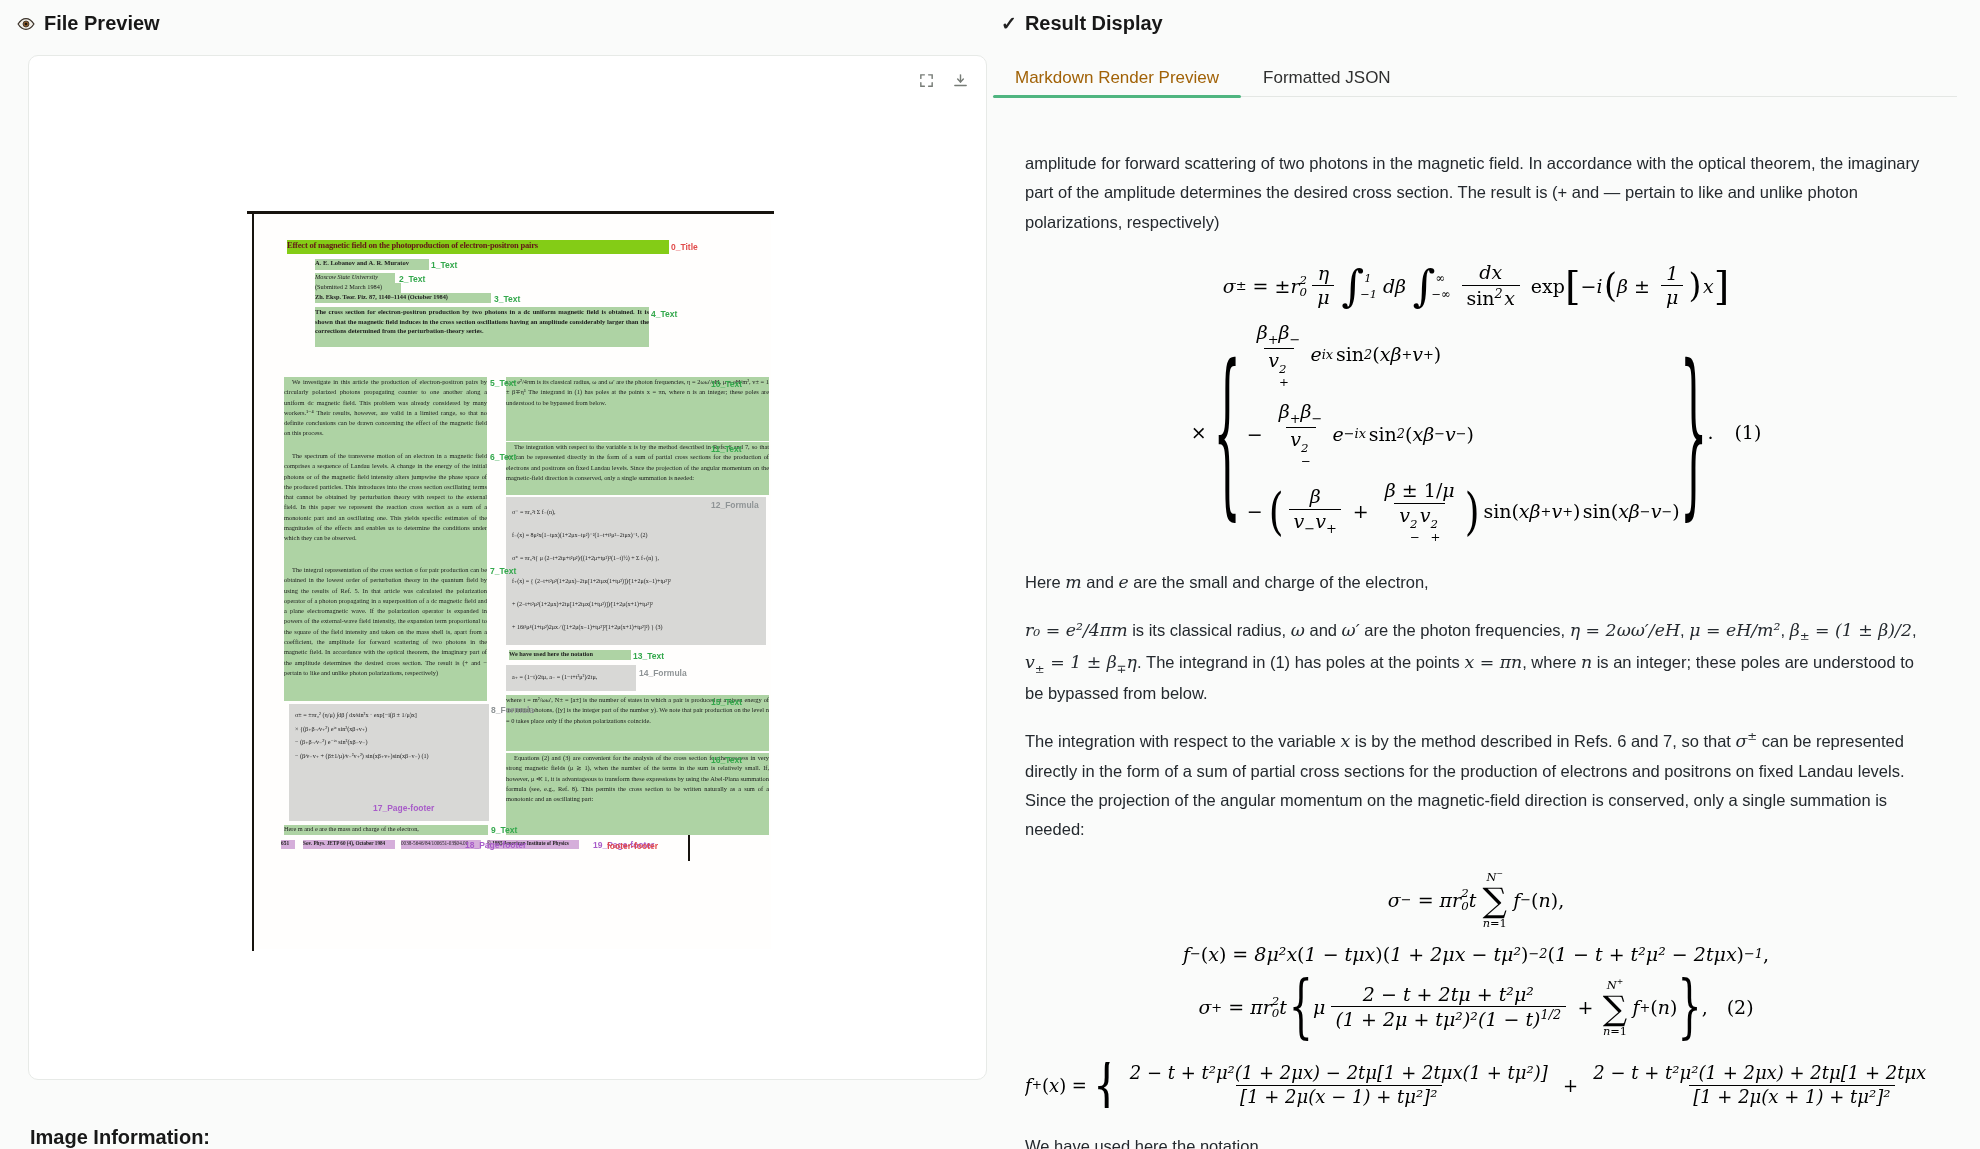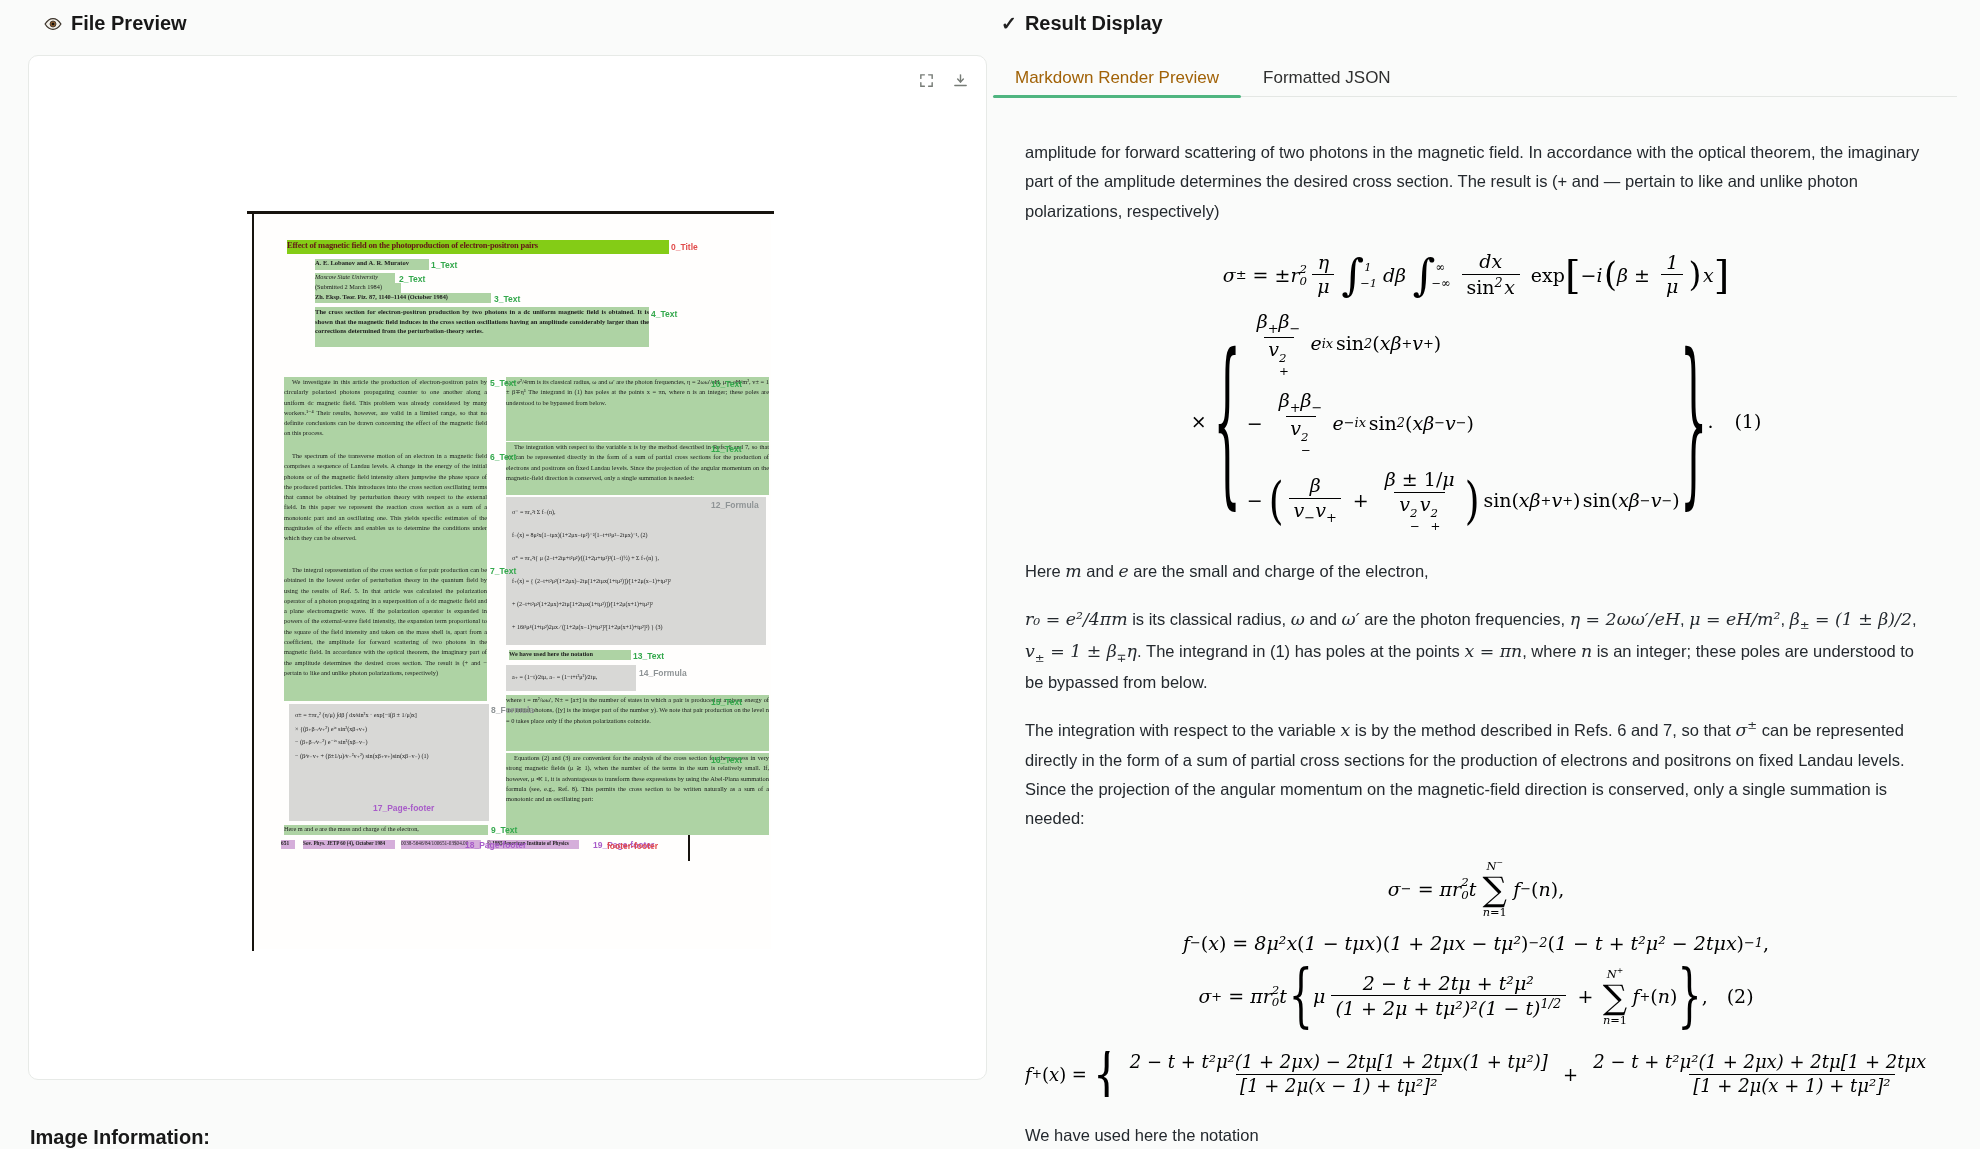--- a/index.html
+++ b/index.html
@@ -38,21 +38,21 @@
   .tabs{position:absolute;left:0;top:60px;width:964px;height:36px;display:flex;
     border-bottom:1px solid #e4e7e4;}
   .tab{height:36px;display:flex;align-items:center;padding:0 22px;font-size:17px;
     color:#2f2f2f;cursor:pointer;position:relative;background:transparent;border:none;
     font-family:"Liberation Sans",sans-serif;}
   .tab.active{color:#a16207;}
   .tab.active::after{content:"";position:absolute;left:0;right:0;bottom:-2px;height:3px;
     background:#4fb580;border-radius:2px;}
   .md-content{position:absolute;left:0;top:96px;width:964px;height:1053px;overflow:hidden;
     padding:36px 30px 0 32px;box-sizing:border-box;}
-  .md-p{font-size:16.5px;line-height:1.78;color:#24292e;margin:6px 0 17px 0;}
+  .md-p{font-size:16.5px;line-height:1.78;color:#24292e;margin:17px 0 17px 0;}
   .md-p .mi{font-family:"DejaVu Serif","Liberation Serif",serif;font-style:italic;font-size:1.05em;}
   .md-p .mu{font-family:"DejaVu Serif","Liberation Serif",serif;font-size:1.05em;}
   .md-eq{display:flex;justify-content:center;align-items:center;font-size:19px;color:#000;
     font-family:"DejaVu Serif","Liberation Serif",serif;margin:24px 0;}
   .md-eq-left{justify-content:flex-start;white-space:nowrap;overflow:hidden;font-size:18px;}
   .mi{font-style:italic;white-space:pre;}
   .mu{font-style:normal;white-space:pre;}
   .mt{white-space:pre-wrap;}
   .msup{font-size:68%;}
   .msub{font-size:68%;}
@@ -72,21 +72,21 @@
     height:2.6em;font-size:60%;}
   .mint .lims .lo{transform:translateX(-0.35em);}
   .mbig{display:inline-block;vertical-align:middle;line-height:1;font-weight:400;}
   .mcol{display:inline-flex;flex-direction:column;align-items:center;vertical-align:middle;}
   .mrow{display:inline-flex;align-items:center;white-space:pre;}
   .msp{display:inline-block;}
 </style>
 </head>
 <body>
 
-<div class="panel-header" style="left:43px;text-align:center;">
+<div class="panel-header" style="left:16px;text-align:center;">
   <span style="display:flex;">
     <svg width="20" height="20" viewBox="0 0 24 24">
       <path d="M12 5.5C6.5 5.5 2.5 12 2.5 12s4 6.5 9.5 6.5 9.5-6.5 9.5-6.5-4-6.5-9.5-6.5z" fill="#f4f1ea" stroke="#3b332b" stroke-width="1.5"></path>
       <circle cx="12" cy="12" r="3.6" fill="#8a5a2b" stroke="#3b332b" stroke-width="1"></circle>
       <circle cx="12" cy="12" r="1.6" fill="#17130e"></circle>
     </svg>
   </span>
   <span>File Preview</span>
 </div>
 

